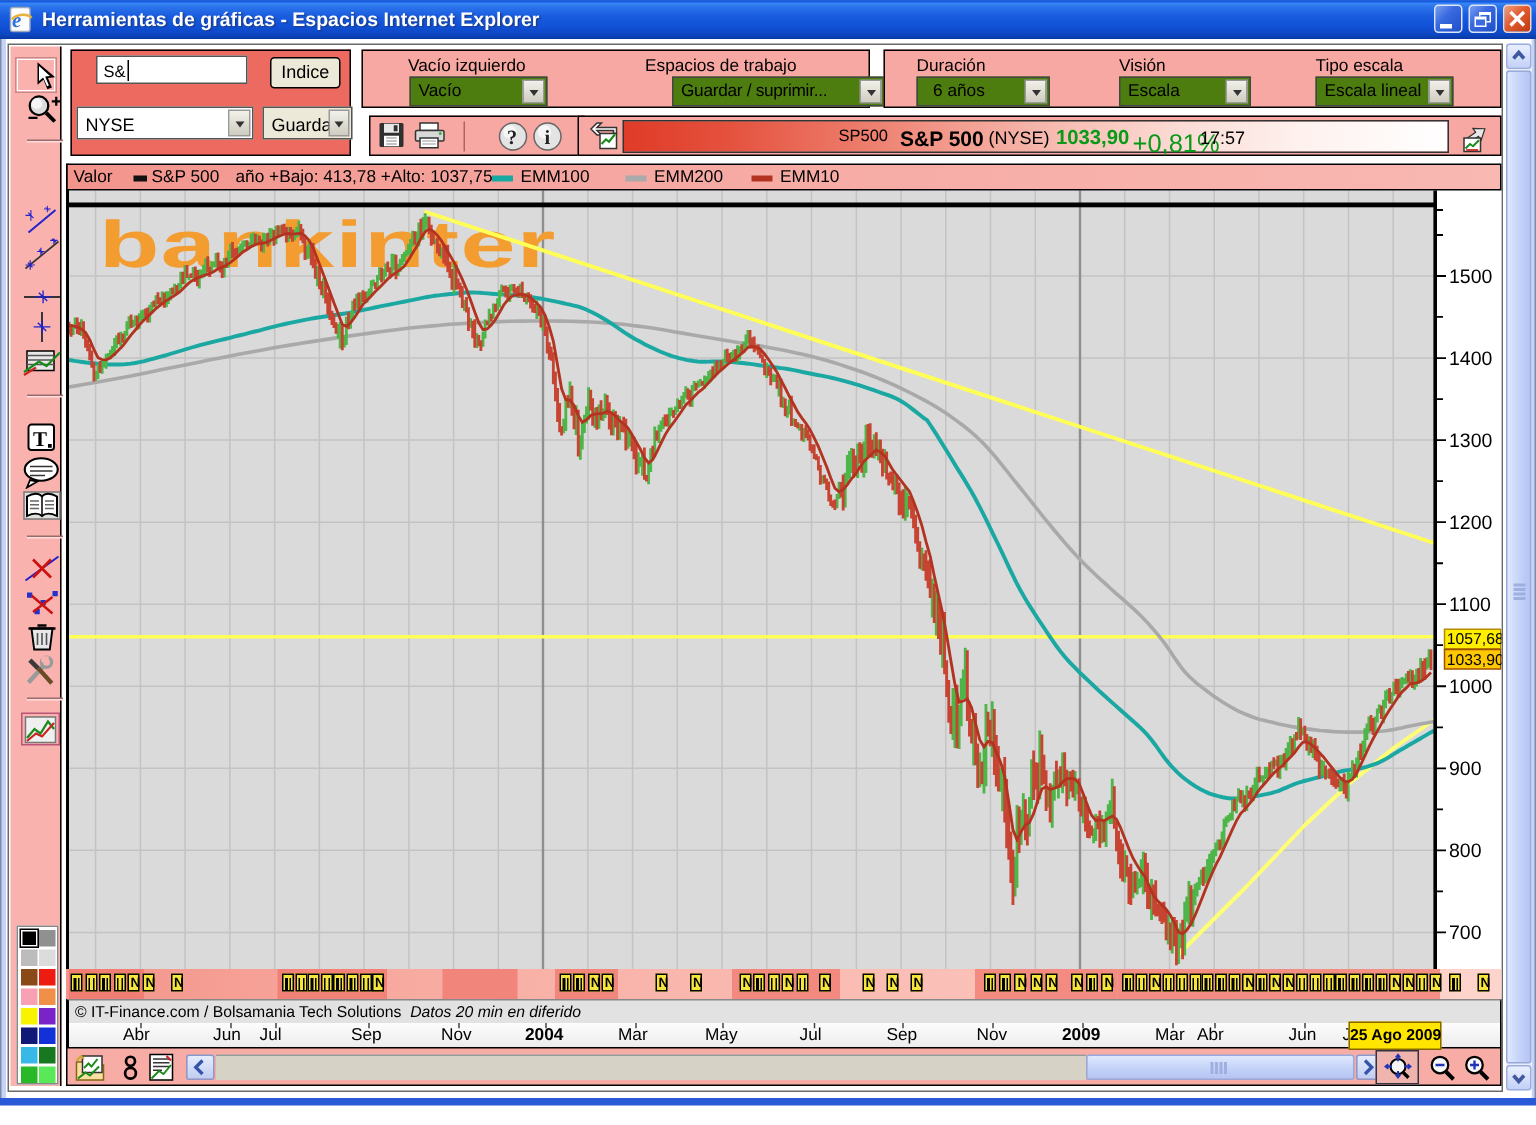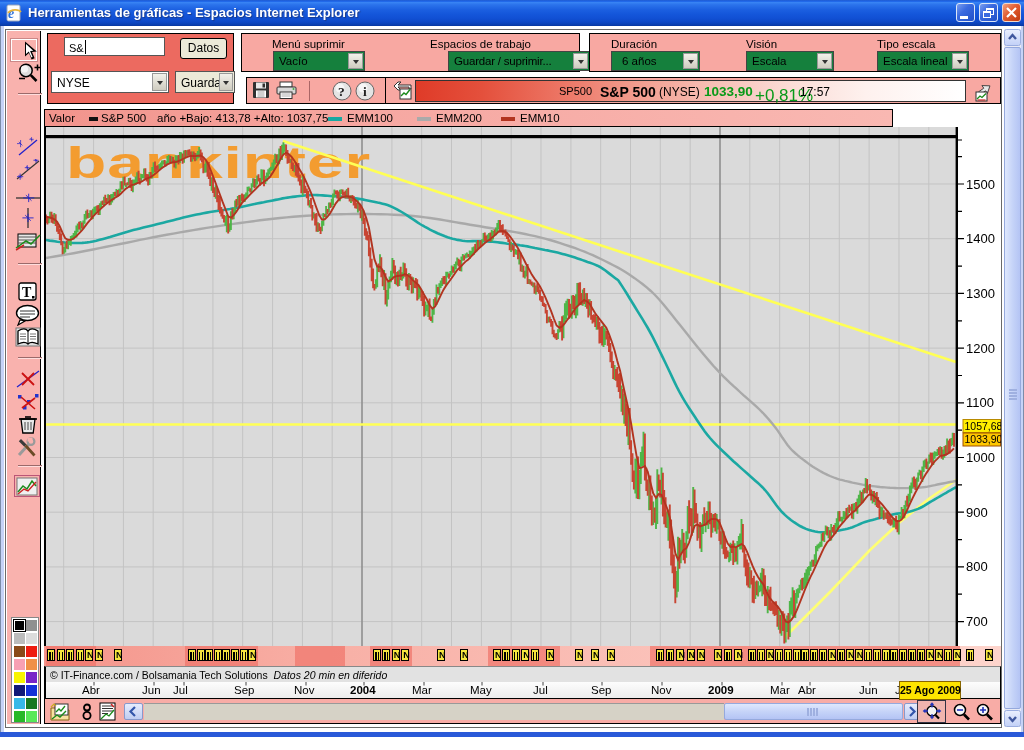--- a/index.html
+++ b/index.html
@@ -1,18 +1,18 @@
 <!DOCTYPE html>
 <html><head><meta charset="utf-8"><style>
 *{margin:0;padding:0;box-sizing:border-box}
 body{width:1024px;height:750px;position:relative;overflow:hidden;background:#fff;font-family:"Liberation Sans",sans-serif}
 .abs{position:absolute}
 .panel{position:absolute;background:#f8a8a2;border:1px solid #000}
 .lbl{position:absolute;font-size:11.5px;color:#000}
-.combo{position:absolute;height:20px;background:#15803d;border:1px solid #444;font-size:11.5px;color:#000}
+.combo{position:absolute;height:20px;background:#4d7c0f;border:1px solid #444;font-size:11.5px;color:#000}
 .combo .tx{position:absolute;left:5px;top:2.5px;white-space:nowrap}
 .combo .btn{position:absolute;right:1px;top:1px;bottom:1px;width:15px;background:linear-gradient(180deg,#f2f1ea,#cfccc0);border:1px solid #999}
 .combo .btn:after{content:"";position:absolute;left:3.5px;top:6px;border:3.5px solid transparent;border-top:4.5px solid #333}
 .tool{position:absolute;left:6px;width:30px;height:22px}
 .sep{position:absolute;left:11px;width:24px;height:1px;background:#9b6a6a;box-shadow:0 1px 0 #fdd}
 svg{display:block}
 </style></head>
 <body>
 
 <div class="abs" style="left:0;top:0;width:1024px;height:26px;background:linear-gradient(180deg,#2964d0 0%,#155ae4 4%,#3884f4 9%,#2b73ec 18%,#1b5fe0 38%,#1456da 55%,#1150d4 70%,#0d48c6 85%,#0a3fb0 95%,#0837a0 100%)"></div>
@@ -184,36 +184,36 @@
   <div class="abs" style="left:1.5px;top:92.5px;width:11px;height:11px;background:#28b828"></div>
   <div class="abs" style="left:14px;top:92.5px;width:11px;height:11px;background:#58e858"></div>
  </div>
 </div>
 
 <div class="panel" style="left:47px;top:33px;width:187px;height:71px;background:#ec6a60">
  <div class="abs" style="left:16px;top:3px;width:101px;height:19px;background:#fff;border:1px solid #555">
       <span style="position:absolute;left:4px;top:3.5px;font-size:11px">S&amp;</span>
       <span style="position:absolute;left:20px;top:2px;width:1px;height:14px;background:#000"></span>
     </div>
- <div class="abs" style="left:132px;top:4px;width:47px;height:21px;background:#ece9d8;border:1.5px solid #000;border-radius:3px;font-size:12px;text-align:center;line-height:19px">Datos</div>
+ <div class="abs" style="left:132px;top:4px;width:47px;height:21px;background:#ece9d8;border:1.5px solid #000;border-radius:3px;font-size:12px;text-align:center;line-height:19px">Indice</div>
  <div class="abs" style="left:3px;top:37px;width:118px;height:22px;background:#fff;border:1px solid #555">
       <span style="position:absolute;left:5px;top:4px;font-size:12px">NYSE</span>
       <span class="abs" style="right:1px;top:1px;width:15px;height:18px;background:linear-gradient(180deg,#f2f1ea,#cfccc0);border:1px solid #999">
         <span class="abs" style="left:3.5px;top:7px;border:3.5px solid transparent;border-top:4.5px solid #333"></span>
       </span>
     </div>
  <div class="abs" style="left:127px;top:37px;width:60px;height:22px;background:#ece9d8;border:1px solid #555">
       <span style="position:absolute;left:5px;top:4px;font-size:12px">Guardar</span>
       <span class="abs" style="right:1px;top:1px;width:14px;height:18px;background:linear-gradient(180deg,#f2f1ea,#cfccc0);border:1px solid #999">
         <span class="abs" style="left:3px;top:7px;border:3.5px solid transparent;border-top:4.5px solid #333"></span>
       </span>
     </div>
 </div>
 <div class="panel" style="left:241px;top:33px;width:339px;height:39px">
- <div class="lbl" style="left:30px;top:4px">Menú suprimir</div>
+ <div class="lbl" style="left:30px;top:4px">Vacío izquierdo</div>
  <div class="combo" style="left:31px;top:17px;width:92px">
       <span class="tx">Vacío</span>
       <span class="btn"></span>
     </div>
  <div class="lbl" style="left:188px;top:4px">Espacios de trabajo</div>
  <div class="combo" style="left:206px;top:17px;width:142px">
       <span class="tx" style="letter-spacing:-0.2px">Guardar / suprimir...</span>
       <span class="btn"></span>
     </div>
 </div>
@@ -288,21 +288,21 @@
  <div class="abs" style="left:586px;top:2px">
       <svg width="26" height="22">
         <path d="M5 9h8V5l8 6-8 6v-4H5z" fill="#e8e8e8" stroke="#333" transform="rotate(-35 13 11) scale(.8) translate(4,1)"></path>
         <rect x="4" y="12" width="11" height="9" fill="#fff" stroke="#333"></rect>
         <path d="M5 19l3-3 2 1.5 4-4" stroke="#1a8a1a" stroke-width="1.3" fill="none"></path>
         <path d="M5.5 20h8" stroke="#c22" stroke-width="1.2"></path>
       </svg>
     </div>
 </div>
 
-<div class="abs" style="left:44px;top:109px;width:849px;height:18px;background:linear-gradient(90deg,#f2948c,#f6a8a2 40%,#f9b8b2);border:1px solid #000;font-size:11.5px;z-index:3">
+<div class="abs" style="left:44px;top:109px;width:957px;height:18px;background:linear-gradient(90deg,#f2948c,#f6a8a2 40%,#f9b8b2);border:1px solid #000;font-size:11.5px;z-index:3">
  <span class="abs" style="left:4px;top:2px">Valor</span>
  <span class="abs" style="left:44px;top:7px;width:9px;height:4px;background:#111"></span>
  <span class="abs" style="left:56px;top:2px">S&amp;P 500</span>
  <span class="abs" style="left:112px;top:2px">año +Bajo: 413,78 +Alto: 1037,75</span>
  <span class="abs" style="left:283px;top:7px;width:14px;height:4px;background:#18a8a2"></span>
  <span class="abs" style="left:302px;top:2px">EMM100</span>
  <span class="abs" style="left:372px;top:7px;width:14px;height:4px;background:#aaa"></span>
  <span class="abs" style="left:391px;top:2px">EMM200</span>
  <span class="abs" style="left:456px;top:7px;width:14px;height:4px;background:#b23420"></span>
  <span class="abs" style="left:475px;top:2px">EMM10</span>

